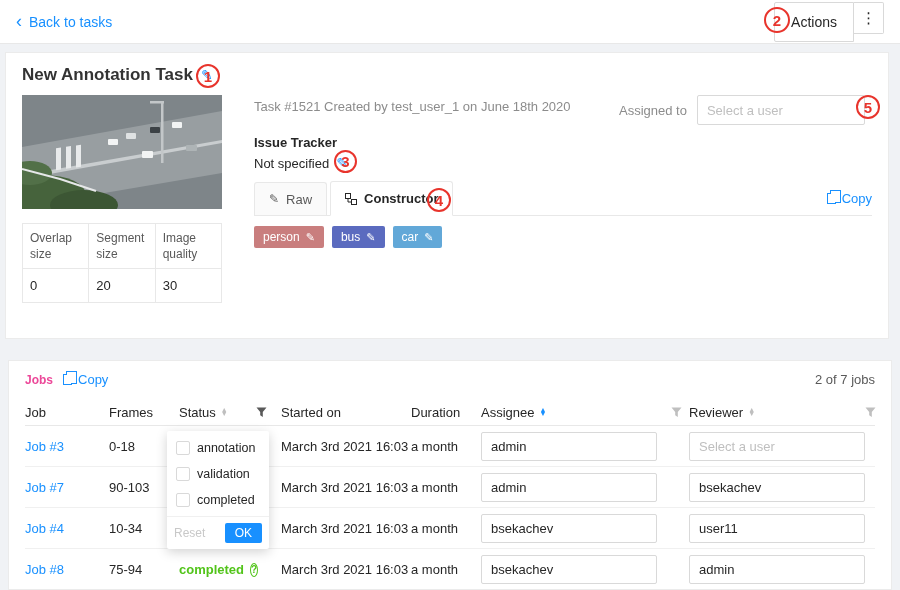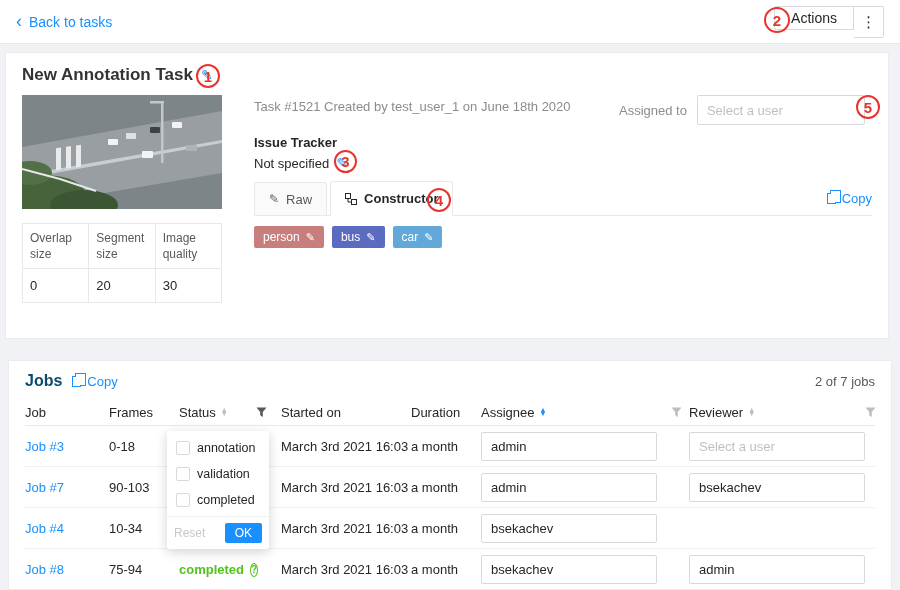--- a/index.html
+++ b/index.html
@@ -17,21 +17,21 @@
   .topbar {
     position:absolute; left:0; top:0; width:900px; height:44px;
     background:#fff; border-bottom:1px solid #e8e8e8;
     display:flex; align-items:center; justify-content:space-between;
     padding:0 16px;
   }
   .back-link { color:#1890ff; font-size:14px; display:flex; align-items:center; gap:7px; cursor:pointer; }
   .back-chevron { font-size:18px; line-height:1; margin-top:-2px; }
   .actions-group { display:flex; }
   .btn-actions {
-    height:24px; padding:0 16px; background:#fff; border:1px solid #d9d9d9;
+    height:40px; padding:0 16px; background:#fff; border:1px solid #d9d9d9;
     border-radius:2px 0 0 2px; font-size:14px; color:#262626; font-family:inherit; cursor:pointer;
   }
   .btn-dots {
     width:30px; height:32px; background:#fff; border:1px solid #d9d9d9; border-left:none;
     border-radius:0 2px 2px 0; font-size:15px; color:#262626; cursor:pointer;
   }
 
   
   .card { position:absolute; background:#fff; border:1px solid #ebebeb; }
   .task-card { left:5px; top:52px; width:884px; height:287px; }
@@ -86,21 +86,21 @@
   }
   .plus-circle { font-size:14px; color:#8c8c8c; line-height:1; }
   .tag {
     height:22px; padding:0 9px; border-radius:2px; color:#fff; font-size:12px;
     display:flex; align-items:center; gap:6px; cursor:pointer;
   }
   .tag .pencil { color:#fff; font-size:11px; }
 
   
   .jobs-head { position:absolute; left:16px; right:16px; top:11px; display:flex; align-items:center; gap:10px; }
-  .jobs-title { font-size:16px; font-weight:700; color:#0c4a6e; }
+  .jobs-title { font-size:12px; font-weight:700; color:#ec4899; }
   .jobs-count { margin-left:auto; font-size:13px; color:#595959; }
 
   .jobs-table { position:absolute; left:16px; right:16px; top:38px; }
   .trow {
     display:grid;
     grid-template-columns:84px 70px 62px 40px 130px 70px 182px 26px 174px 14px;
     align-items:center; height:41px; border-bottom:1px solid #f0f0f0; font-size:13px;
   }
   .trow.thead { height:27px; border-bottom:1px solid #e8e8e8; color:#262626; }
   .hcell { display:flex; align-items:center; gap:5px; cursor:pointer; }
@@ -342,20 +342,21 @@
 
       <div class="trow">
         <div class="job-link">Job #4</div>
         <div>10-34</div>
         <div></div>
         <div></div>
         <div>March 3rd 2021 16:03</div>
         <div>a month</div>
         <div><input class="cell-input" value="bsekachev" style=""></div>
         <div></div>
+        <div><input class="cell-input" value="user11" style=""></div>
         <div></div>
       </div>
 
       <div class="trow" style="border-bottom:none;">
         <div class="job-link">Job #8</div>
         <div>75-94</div>
         <div class="status-completed">
           <span>completed</span>
           <span class="q-circle">?</span>
         </div>

